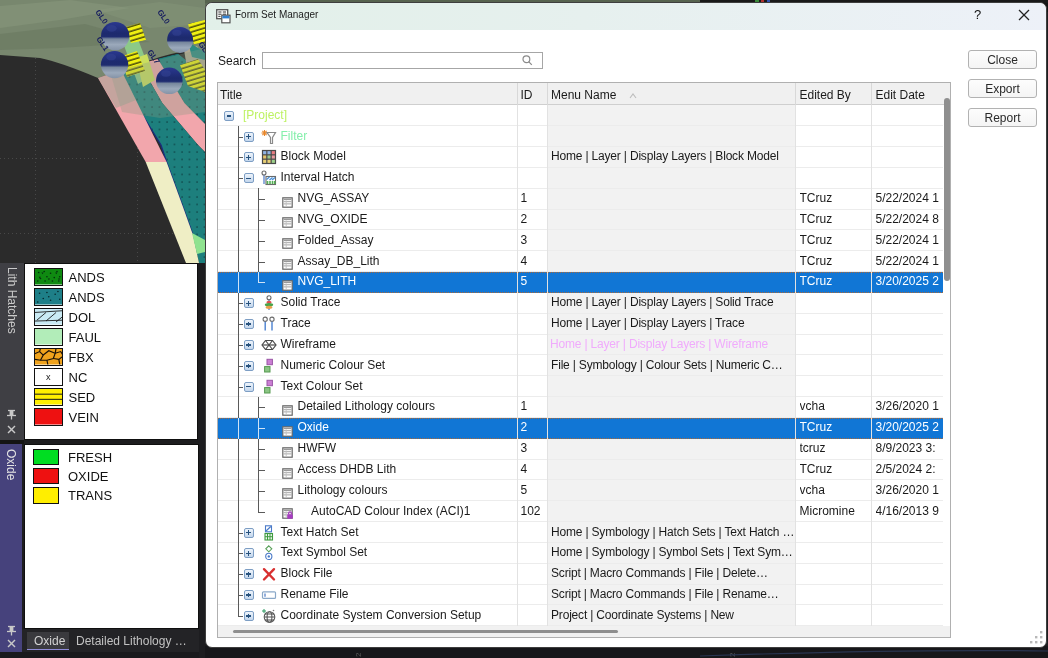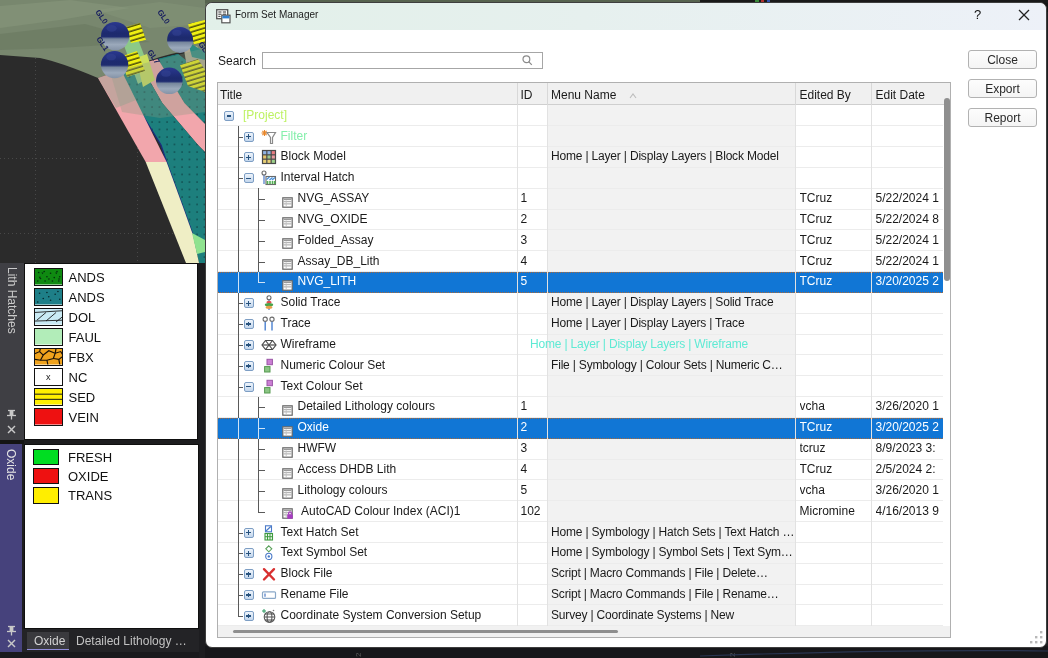--- a/index.html
+++ b/index.html
@@ -519,21 +519,21 @@
 <div class="abs txt clip" style="left:551px;top:316.12px;width:242.0px;color:#1a1a1a;letter-spacing:-0.18px">Home | Layer | Display Layers | Trace</div>
 <div class="abs" style="left:261px;top:336.96px;width:16px;height:16px"><svg width="16" height="16" viewBox="0 0 16 16">
         <g stroke="#4a4a4a" stroke-width="1.2" fill="none">
           <polygon points="4.5,3.5 11.5,3.5 15,8 11.5,12.5 4.5,12.5 1,8"></polygon>
           <line x1="1" y1="8" x2="15" y2="8"></line>
           <line x1="4.5" y1="3.5" x2="11.5" y2="12.5"></line>
           <line x1="11.5" y1="3.5" x2="4.5" y2="12.5"></line>
         </g>
       </svg></div>
 <div class="abs txt" style="left:280.5px;top:336.96px;color:#1a1a1a">Wireframe</div>
-<div class="abs txt clip" style="left:530px;top:336.96px;width:242.0px;color:#5eead4;letter-spacing:-0.18px">Home | Layer | Display Layers | Wireframe</div>
+<div class="abs txt clip" style="left:550px;top:336.96px;width:242.0px;color:#f0abfc;letter-spacing:-0.18px">Home | Layer | Display Layers | Wireframe</div>
 <div class="abs" style="left:261px;top:357.8px;width:16px;height:16px"><svg width="16" height="16" viewBox="0 0 16 16">
         <rect x="6" y="1.3" width="5.4" height="5.4" fill="#cb7fd4" stroke="#9a55a5" stroke-width="1"></rect>
         <rect x="3.6" y="8.6" width="5.4" height="5.4" fill="#8cc584" stroke="#569a50" stroke-width="1"></rect>
       </svg></div>
 <div class="abs txt" style="left:280.5px;top:357.8px;color:#1a1a1a">Numeric Colour Set</div>
 <div class="abs txt clip" style="left:551px;top:357.8px;width:242.0px;color:#1a1a1a;letter-spacing:-0.18px">File | Symbology | Colour Sets | Numeric C…</div>
 <div class="abs" style="left:261px;top:378.64px;width:16px;height:16px"><svg width="16" height="16" viewBox="0 0 16 16">
         <rect x="6" y="1.3" width="5.4" height="5.4" fill="#cb7fd4" stroke="#9a55a5" stroke-width="1"></rect>
         <rect x="3.6" y="8.6" width="5.4" height="5.4" fill="#8cc584" stroke="#569a50" stroke-width="1"></rect>
       </svg></div>
@@ -595,21 +595,21 @@
 <div class="abs txt clip" style="left:875.5px;top:482.84000000000003px;width:64px;color:#1a1a1a">3/26/2020 1</div>
 <div class="abs" style="left:282px;top:506.18px;width:12px;height:12px"><svg width="12" height="12" viewBox="0 0 12 12" style="overflow:visible">
         <rect x="0.8" y="0.8" width="9.4" height="9.4" fill="#fff" stroke="#666" stroke-width="1.2"></rect>
         <rect x="1.6" y="1.6" width="7.8" height="1.5" fill="#999"></rect>
         <line x1="1.6" y1="4.7" x2="9.4" y2="4.7" stroke="#999" stroke-width="0.9"></line>
         <line x1="1.6" y1="6.9" x2="9.4" y2="6.9" stroke="#999" stroke-width="0.9"></line>
         <line x1="4.2" y1="3.4" x2="4.2" y2="9.2" stroke="#c0c0c0" stroke-width="0.9"></line>
         <rect x="5.2" y="6.2" width="5.6" height="4.6" rx="0.8" fill="#a63cc0"></rect>
         <path d="M6.6 6.2 v-1 a1.4 1.4 0 0 1 2.8 0 v1" fill="none" stroke="#a63cc0" stroke-width="1.2"></path>
       </svg></div>
-<div class="abs txt" style="left:301px;top:503.68px;color:#1a1a1a">AutoCAD Colour Index (ACI)1</div>
+<div class="abs txt" style="left:311px;top:503.68px;color:#1a1a1a">AutoCAD Colour Index (ACI)1</div>
 <div class="abs txt" style="left:520.5px;top:503.68px;color:#1a1a1a">102</div>
 <div class="abs txt clip" style="left:799.5px;top:503.68px;width:68px;color:#1a1a1a">Micromine</div>
 <div class="abs txt clip" style="left:875.5px;top:503.68px;width:64px;color:#1a1a1a">4/16/2013 9</div>
 <div class="abs" style="left:261px;top:524.52px;width:16px;height:16px"><svg width="16" height="16" viewBox="0 0 16 16">
         <rect x="4.5" y="0.8" width="6" height="6" fill="#fff" stroke="#4a7ac8" stroke-width="1.1"></rect>
         <line x1="5" y1="6" x2="9.8" y2="1.5" stroke="#4a7ac8" stroke-width="1.2"></line>
         <rect x="4" y="8.5" width="7.5" height="6.5" fill="#eaf5ea" stroke="#3f9a3f" stroke-width="1.1"></rect>
         <g stroke="#3f9a3f" stroke-width="1">
           <line x1="6.5" y1="8.5" x2="6.5" y2="15"></line>
           <line x1="9" y1="8.5" x2="9" y2="15"></line>
@@ -647,21 +647,21 @@
           <line x1="3.8" y1="6" x2="13.2" y2="6"></line>
           <line x1="3.8" y1="12" x2="13.2" y2="12"></line>
         </g>
         <g stroke="#2a9a60" stroke-width="1">
           <line x1="3" y1="1" x2="3" y2="5"></line>
           <line x1="1" y1="3" x2="5" y2="3"></line>
         </g>
         <circle cx="12.5" cy="2.5" r="0.8" fill="#777"></circle>
       </svg></div>
 <div class="abs txt" style="left:280.5px;top:607.88px;color:#1a1a1a">Coordinate System Conversion Setup</div>
-<div class="abs txt clip" style="left:551px;top:607.88px;width:242.0px;color:#1a1a1a;letter-spacing:-0.18px">Survey | Coordinate Systems | New</div>
+<div class="abs txt clip" style="left:551px;top:607.88px;width:242.0px;color:#1a1a1a;letter-spacing:-0.18px">Project | Coordinate Systems | New</div>
 
 <div class="abs" style="left:943.5px;top:98px;width:6px;height:183px;background:#8f8f8f;border-radius:3px"></div>
 <div class="abs" style="left:217.5px;top:626.3px;width:732.5px;height:10.700000000000045px;background:#f1f1f1"></div>
 <div class="abs" style="left:233px;top:629.5px;width:385px;height:3.5px;background:#8f8f8f;border-radius:2px"></div>
 
 <svg class="abs" style="left:1028px;top:629px" width="16" height="16" viewBox="0 0 16 16">
  <g fill="#b8b8b8">
  <rect x="12" y="2" width="2.4" height="2.4"></rect>
  <rect x="12" y="7" width="2.4" height="2.4"></rect>
         <rect x="7" y="7" width="2.4" height="2.4"></rect>

